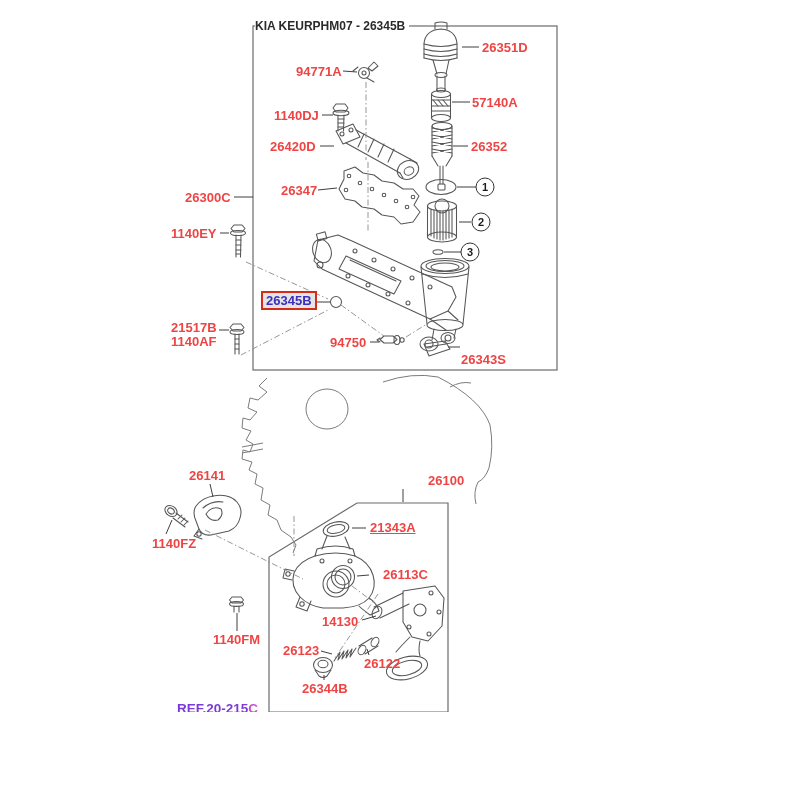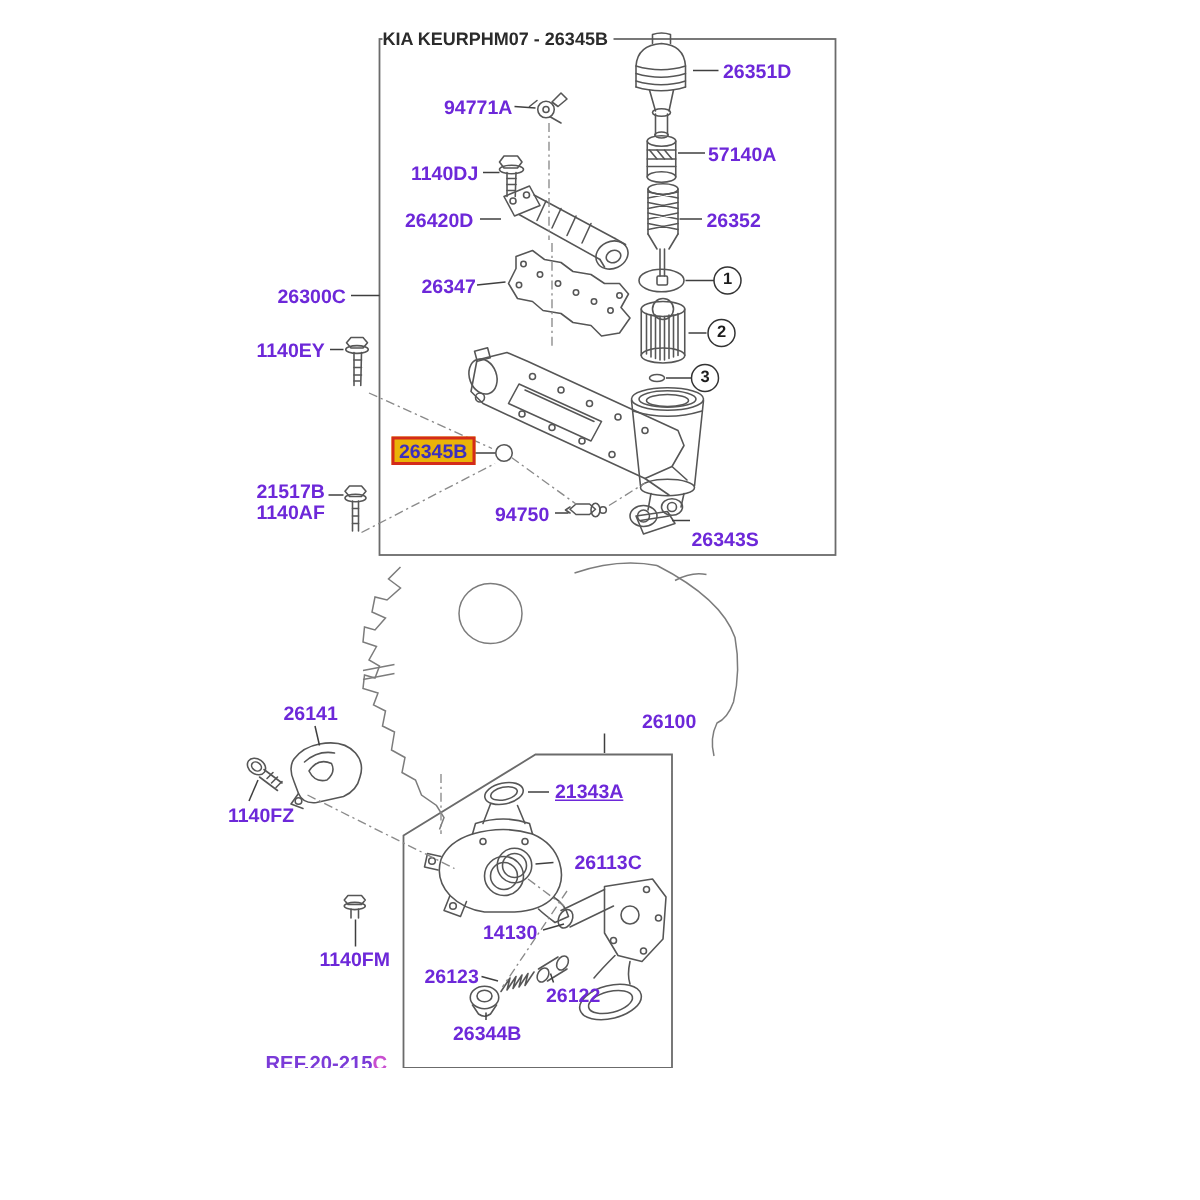--- a/index.html
+++ b/index.html
@@ -1,23 +1,23 @@
 <!DOCTYPE html>
 <html><head>
 <meta charset="utf-8">
 <style>
   html,body{margin:0;padding:0;background:#fff;}
   .stage{position:relative;width:800px;height:712px;background:#ffffff;overflow:hidden;
          font-family:"Liberation Sans", sans-serif;padding-left:44px;}
   .stage svg{position:absolute;left:0;top:0;}
   .diagram-title{position:absolute;left:255px;top:19px;font:bold 12px/14px "Liberation Sans",sans-serif;
          color:#2b2b2b;background:#fff;padding:0 4px 0 0;white-space:nowrap;}
-  .callout{position:absolute;font:bold 13px/15px "Liberation Sans",sans-serif;color:#6d28d9;
+  .callout{position:absolute;font:bold 13px/15px "Liberation Sans",sans-serif;color:#ef4444;
          white-space:nowrap;cursor:pointer;}
-  .callout.highlight{background:#eab308;border:2px solid #d42b1a;padding:0 3px;
+  .callout.highlight{background:#e5e5e5;border:2px solid #d42b1a;padding:0 3px;
          margin-left:-5px;margin-top:-3px;color:#3c2fbf;}
   .balloon{position:absolute;width:17px;height:17px;border:1.4px solid #333;border-radius:50%;
          background:#fff;color:#1c1c1c;font:bold 11px/16px "Liberation Sans",sans-serif;
          text-align:center;transform:translate(-50%,-50%);}
   .ref-link{position:absolute;left:177px;top:701px;font:bold 13.5px/16px "Liberation Sans",sans-serif;
          color:#7b3bd8;white-space:nowrap;cursor:pointer;}
   .ref-link .suffix{color:#c94fd0;}
   .note-box{position:absolute;left:478px;top:740px;width:167px;height:27px;border:1.5px solid #4c4c4c;}
   .note-title{position:absolute;left:13px;top:-8px;background:#fff;padding:0 4px;
          font:bold 11px/14px "Liberation Sans",sans-serif;color:#1c1c1c;white-space:nowrap;}

